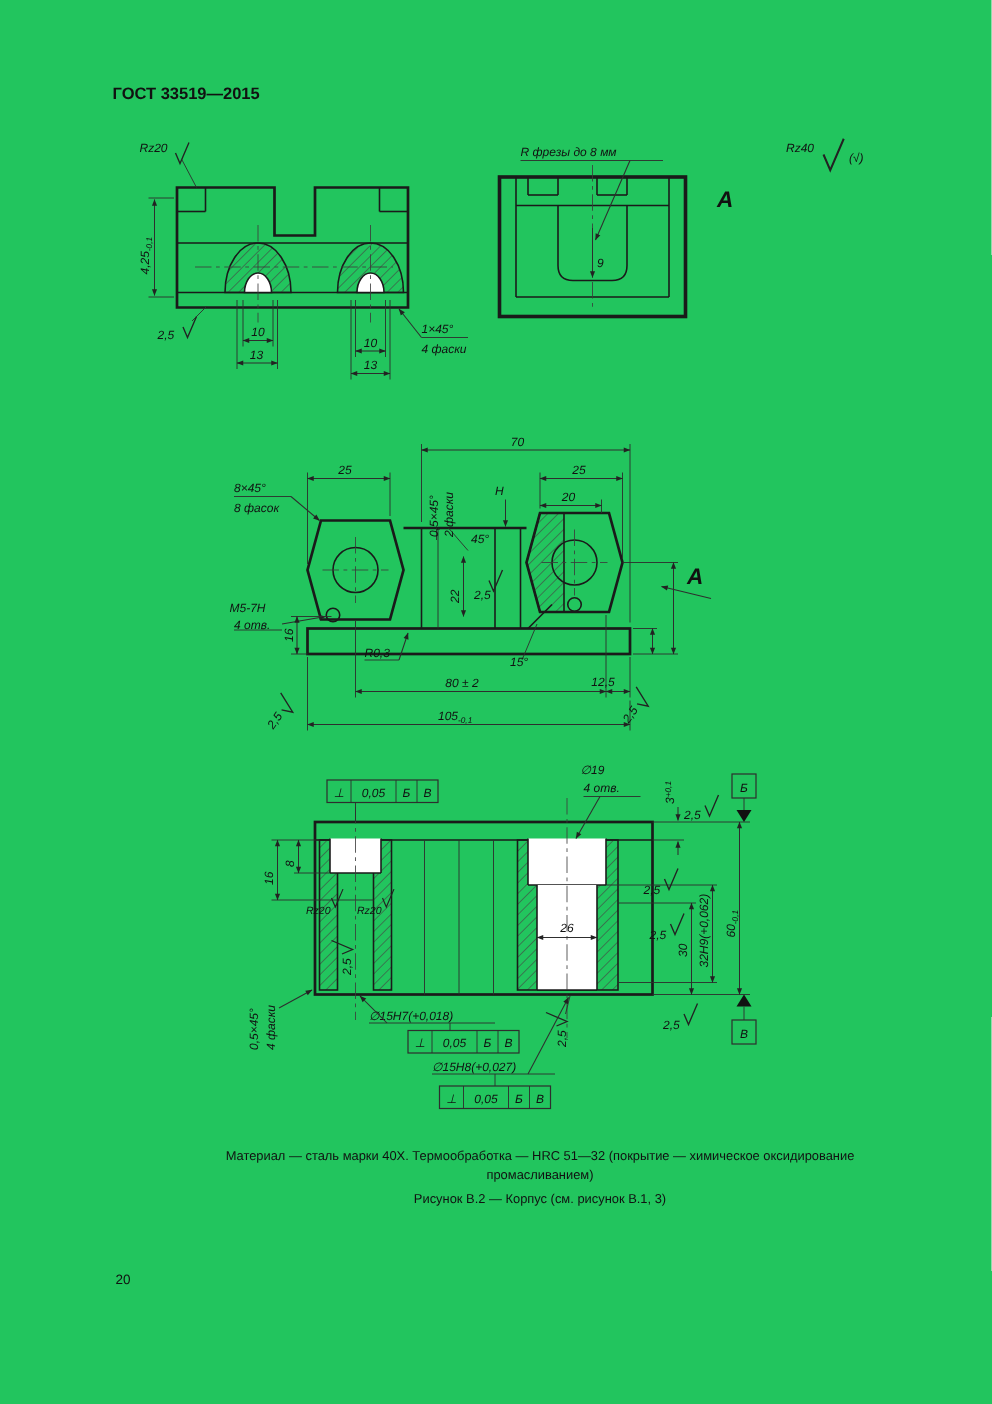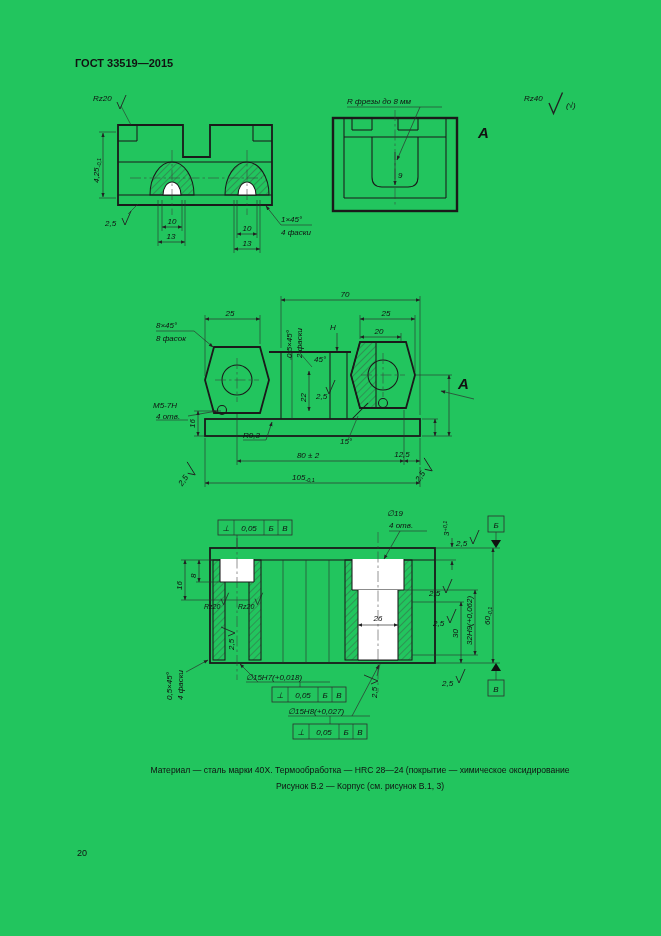--- a/index.html
+++ b/index.html
@@ -353,18 +353,19 @@
         <text class="t" x="301" y="735" text-anchor="middle">⊥</text>
         <text class="t" x="324" y="735" text-anchor="middle">0,05</text>
         <text class="t" x="346" y="735" text-anchor="middle">Б</text>
         <text class="t" x="360" y="735" text-anchor="middle">В</text>
         <line class="tl" x1="330" y1="716" x2="330" y2="724"></line>
       </g>
     </g>
   </svg>
 
   <div class="caption">
-    <div>Материал — сталь марки 40Х. Термообработка — HRC 28—24 (покрытие — химическое оксидирование</div>
+    <div>Материал — сталь марки 40Х. Термообработка — HRC 51—32 (покрытие — химическое оксидирование</div>
+    <div>промасливанием)</div>
     <div class="fig-title">Рисунок В.2 — Корпус (см. рисунок В.1, 3)</div>
   </div>
 
   <div class="pageno">20</div>
 </div>
 
 </body></html>

